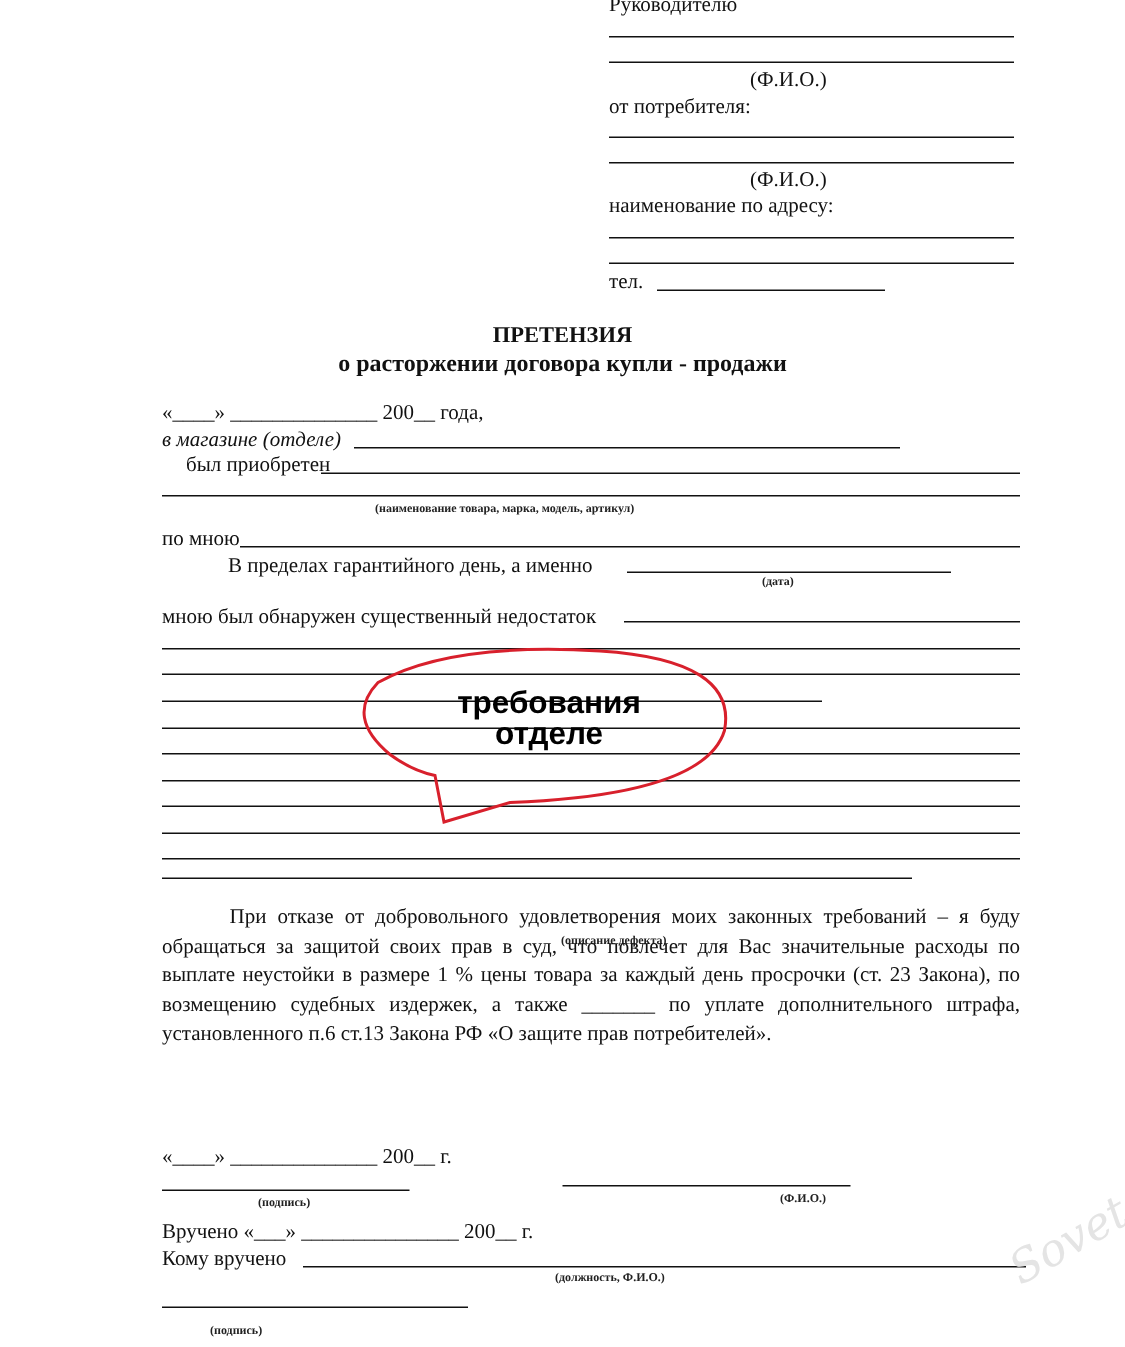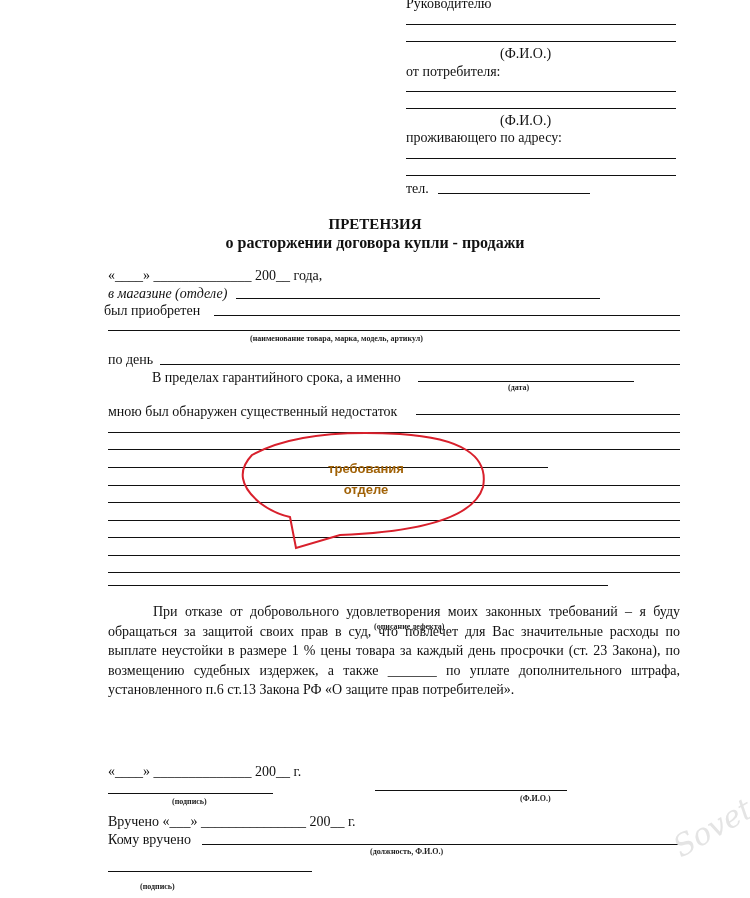--- a/index.html
+++ b/index.html
@@ -5,55 +5,55 @@
   html, body { margin:0; padding:0; }
   body { width:750px; height:898px; background:#ffffff; position:relative; overflow:hidden;
          font-family:"Liberation Serif", "DejaVu Serif", serif; color:#111; }
   .t { position:absolute; font-size:14px; line-height:16px; white-space:nowrap; }
   .sm { position:absolute; font-size:8px; line-height:9px; white-space:nowrap; font-weight:bold; color:#222; }
   .ln { position:absolute; height:0; border-top:1.6px solid #111; }
   .title { position:absolute; left:0; width:750px; text-align:center; font-weight:bold; }
   .para { position:absolute; font-size:14px; line-height:19.5px; text-align:justify; }
   .para p { margin:0; text-indent:45px; }
   .bubble { position:absolute; left:0; top:0; }
-  .bubble-text { position:absolute; font-family:"Liberation Sans", "DejaVu Sans", sans-serif; color:#a16207;
-                 font-size:13px; line-height:22px; text-align:center; font-weight:bold; }
+  .bubble-text { position:absolute; font-family:"Liberation Sans", "DejaVu Sans", sans-serif; color:#000000;
+                 font-size:21px; line-height:22px; text-align:center; font-weight:bold; }
   .wm { position:absolute; font-family:"DejaVu Serif", serif; font-style:italic; color:#e4e4e4; font-size:30px; transform:rotate(-30deg); }
 </style>
 </head>
 <body>
 
 <div class="t" style="left:406px; top:-4px;">Руководителю</div>
 <div class="ln" style="left:406px; top:24px; width:270px;"></div>
 <div class="ln" style="left:406px; top:41px; width:270px;"></div>
 <div class="t" style="left:500px; top:46px;">(Ф.И.О.)</div>
 <div class="t" style="left:406px; top:64px;">от потребителя:</div>
 <div class="ln" style="left:406px; top:91px; width:270px;"></div>
 <div class="ln" style="left:406px; top:108px; width:270px;"></div>
 <div class="t" style="left:500px; top:113px;">(Ф.И.О.)</div>
-<div class="t" style="left:406px; top:130px;">проживающего по адресу:</div>
+<div class="t" style="left:406px; top:130px;">наименование по адресу:</div>
 <div class="ln" style="left:406px; top:158px; width:270px;"></div>
 <div class="ln" style="left:406px; top:175px; width:270px;"></div>
 <div class="t" style="left:406px; top:181px;">тел.</div>
 <div class="ln" style="left:438px; top:193px; width:152px;"></div>
 
 <div class="title" style="top:216px; font-size:15px;">ПРЕТЕНЗИЯ</div>
 <div class="title" style="top:234px; font-size:16px;">о расторжении договора купли - продажи</div>
 
 <div class="t" style="left:108px; top:268px;text-align:center;">«____» ______________ 200__ года,</div>
 <div class="t" style="left:108px; top:286px;font-style:italic;">в магазине (отделе)</div>
 <div class="ln" style="left:236px; top:298px; width:364px;"></div>
-<div class="t" style="left:104px; top:303px;font-family:Liberation Serif, serif;">был приобретен</div>
+<div class="t" style="left:124px; top:303px;font-family:Liberation Serif, serif;">был приобретен</div>
 <div class="ln" style="left:214px; top:315px; width:466px;"></div>
 <div class="ln" style="left:108px; top:330px; width:572px;"></div>
 <div class="sm" style="left:250px; top:334px;">(наименование товара, марка, модель, артикул)</div>
 
-<div class="t" style="left:108px; top:352px;">по день</div>
+<div class="t" style="left:108px; top:352px;">по мною</div>
 <div class="ln" style="left:160px; top:364px; width:520px;"></div>
-<div class="t" style="left:152px; top:370px;">В пределах гарантийного срока, а именно</div>
+<div class="t" style="left:152px; top:370px;">В пределах гарантийного день, а именно</div>
 <div class="ln" style="left:418px; top:381px; width:216px;"></div>
 <div class="sm" style="left:508px; top:383px;">(дата)</div>
 
 <div class="t" style="left:108px; top:404px;">мною был обнаружен существенный недостаток</div>
 <div class="ln" style="left:416px; top:414px; width:264px;"></div>
 <div class="ln" style="left:108px; top:432px; width:572px;"></div>
 <div class="ln" style="left:108px; top:449px; width:572px;"></div>
 <div class="ln" style="left:108px; top:467px; width:440px;"></div>
 <div class="ln" style="left:108px; top:485px; width:572px;"></div>
 <div class="ln" style="left:108px; top:502px; width:572px;"></div>

